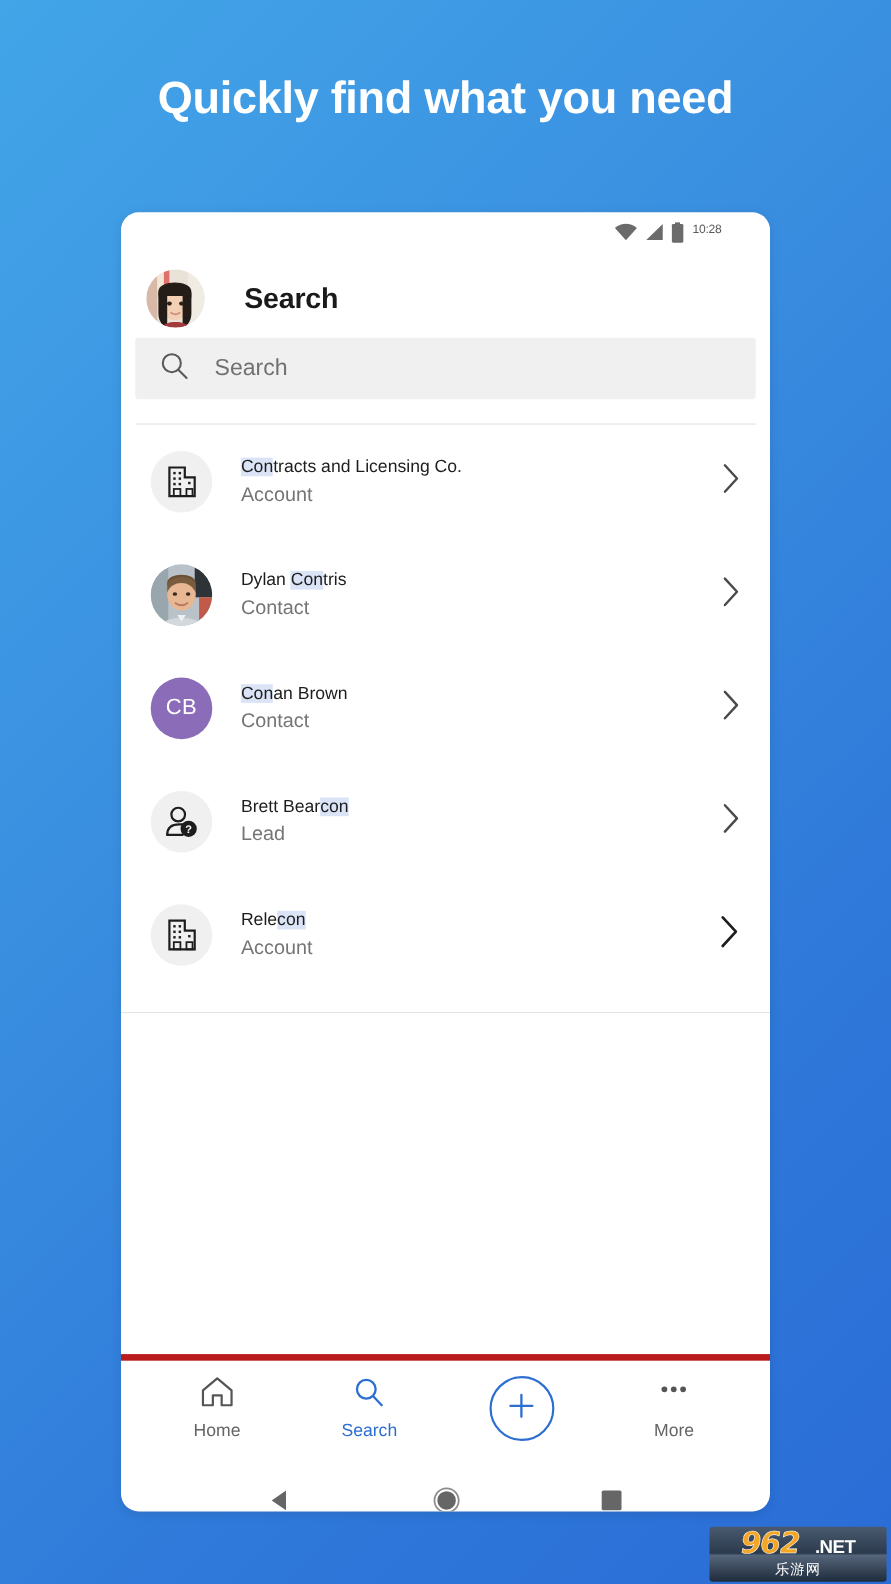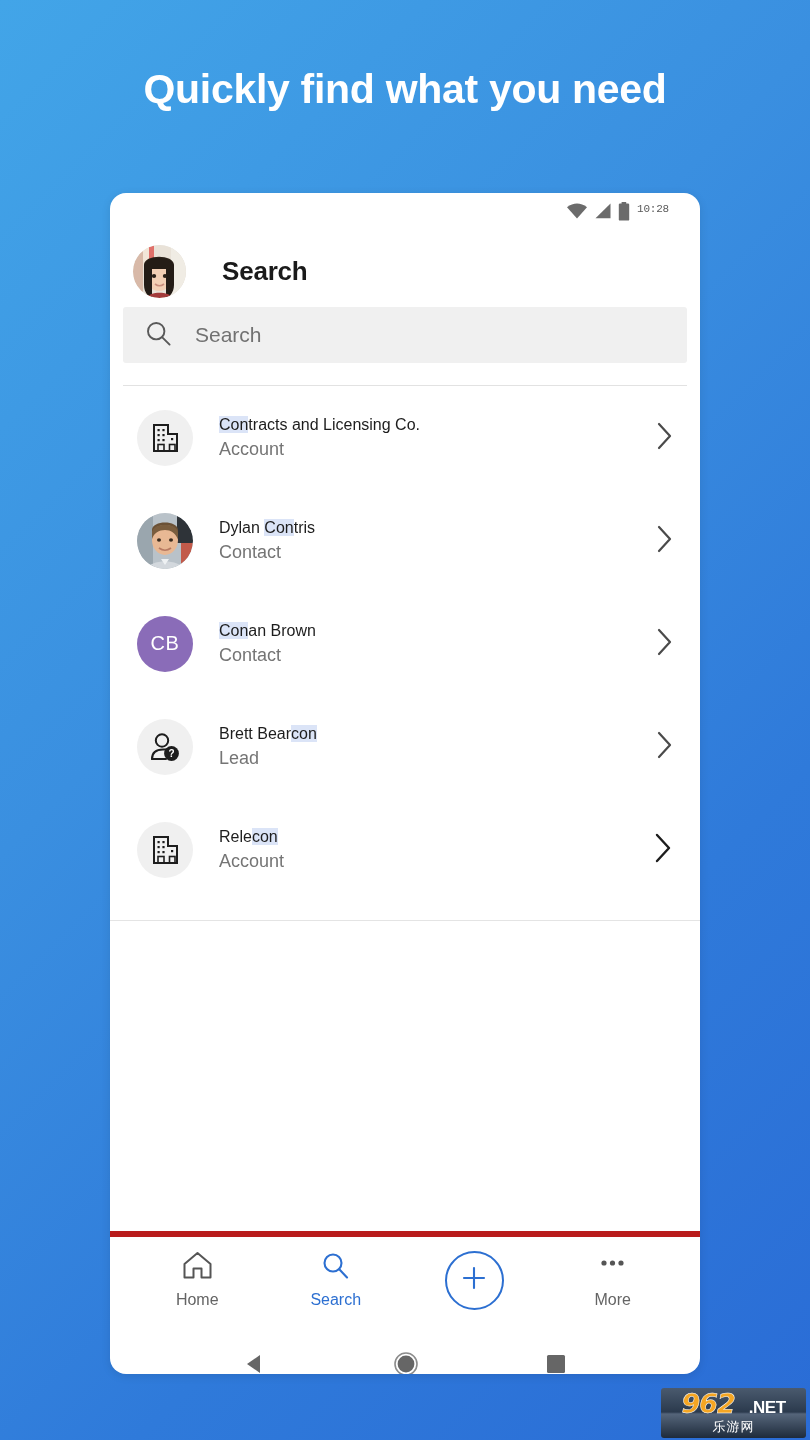--- a/index.html
+++ b/index.html
@@ -41,23 +41,22 @@
     overflow: hidden;
     box-shadow: 0 2px 10px rgba(0,0,0,0.10);
   }
 
   
   .statusbar {
     height: 36px;
     display: flex;
     align-items: center;
     justify-content: flex-end;
-    padding-right: 31px;
+    padding-right: 44px;
     gap: 6px;
-    font-family: Liberation Mono, monospace;
   }
   .sb-icon { display: flex; align-items: flex-end; }
   .sb-time {
     font-size: 11px;
     color: #5a5a5a;
     margin-left: 1px;
     margin-bottom: 5px;
     letter-spacing: -0.2px;
   }
 
@@ -208,21 +207,21 @@
     justify-content: space-around;
     padding: 0 70px;
   }
   .sysnav-btn { cursor: pointer; display:flex; align-items:center; justify-content:center; }
 
   
   .watermark {
     position: absolute;
     right: 4px;
     bottom: 2px;
-    width: 145px;
+    width: 161px;
     height: 50px;
     border-radius: 3px;
     background: linear-gradient(180deg, #4a5a6e 0%, #2b3a4d 48%, #55657a 52%, #1e2b3b 100%);
     display: flex;
     flex-direction: column;
     align-items: center;
     justify-content: center;
     overflow: hidden;
   }
   .wm-row1 {

